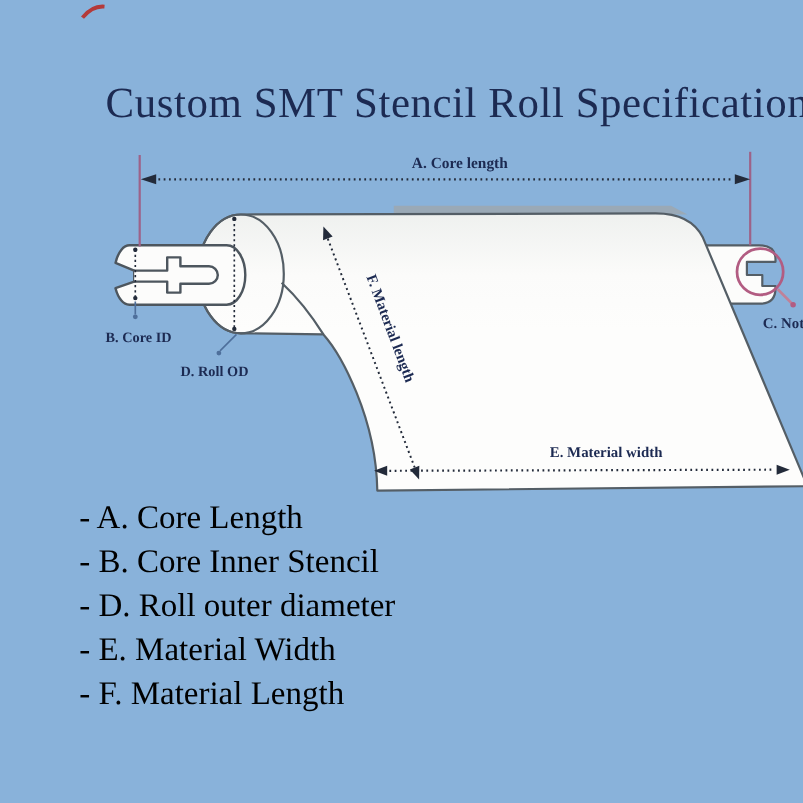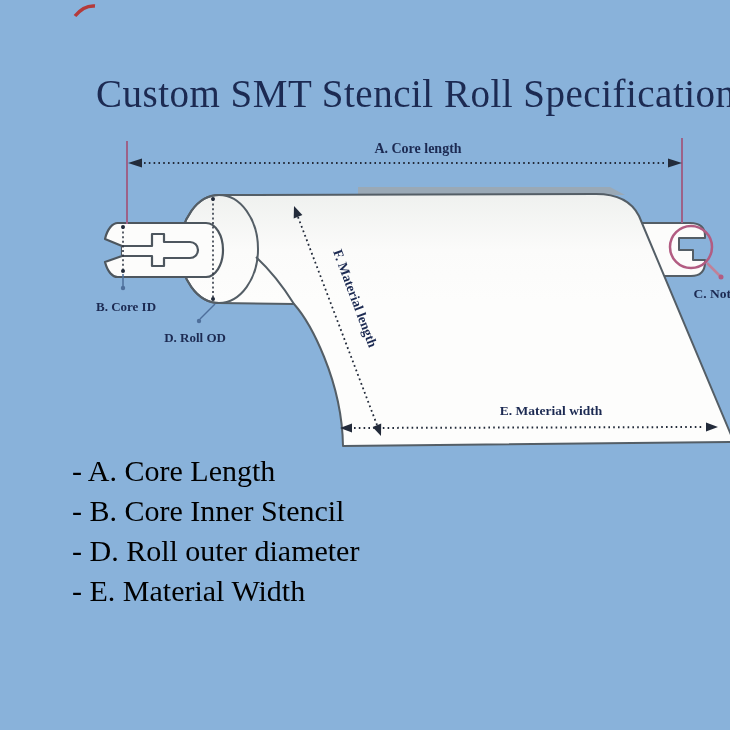--- a/index.html
+++ b/index.html
@@ -105,13 +105,14 @@
   <circle cx="673" cy="277" r="2.5" fill="#b25c82"></circle>
   <text x="671" y="298" text-anchor="middle" font-size="13.5">C. Notch</text>
 </svg>
 </div>
 
 <div class="legend">
   <div>- A. Core Length</div>
   <div>- B. Core Inner Stencil</div>
   <div>- D. Roll outer diameter</div>
   <div>- E. Material Width</div>
+  <div>- F. Material Length</div>
 </div>
 
 </body></html>

